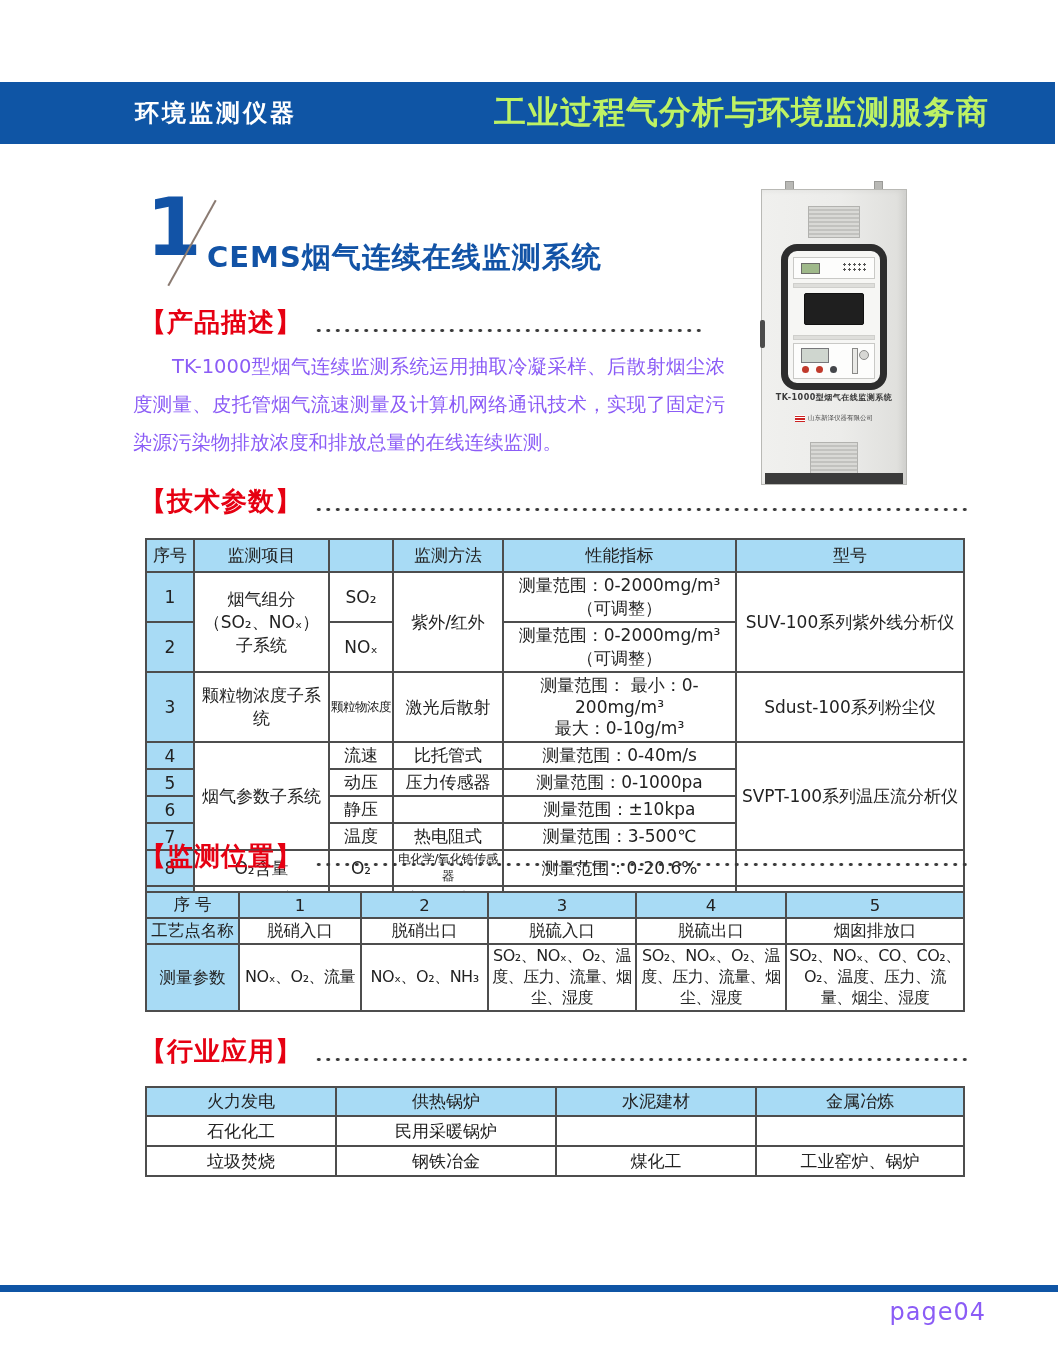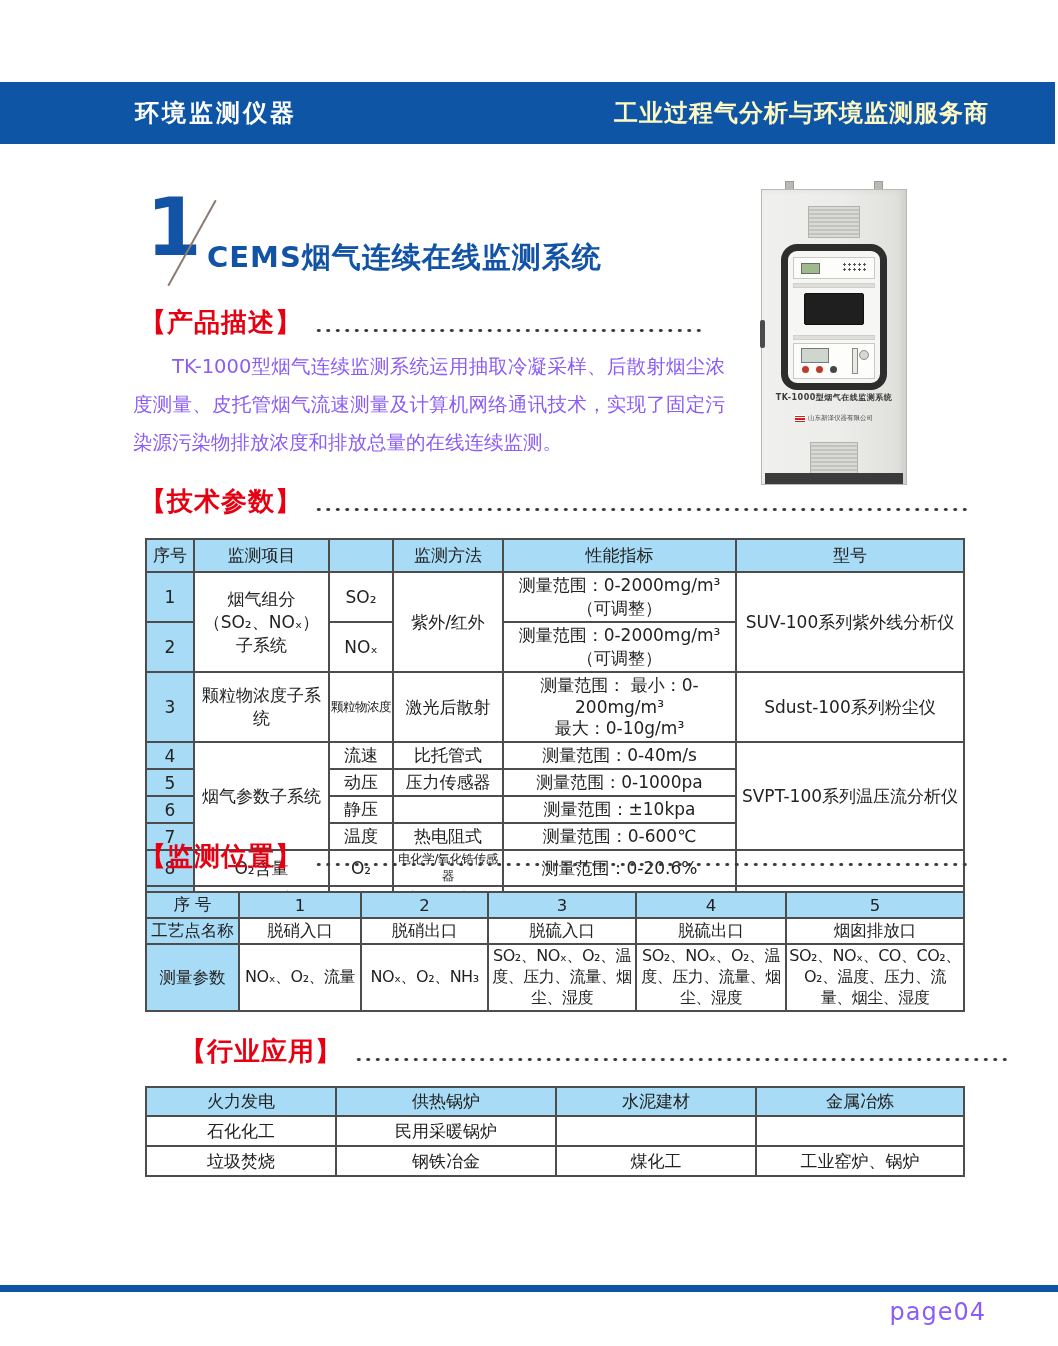--- a/index.html
+++ b/index.html
@@ -4,37 +4,37 @@
 <style>
   html,body{margin:0;padding:0;background:#ffffff;}
   body{font-family:"DejaVu Sans","Liberation Sans",sans-serif;color:#2b2b2b;}
   .page{position:relative;width:1058px;height:1346px;background:#ffffff;overflow:hidden;margin:0 auto;}
 
   
   .topbar{position:absolute;left:0;top:82px;width:1055px;height:62px;background:#0f55a5;
           display:flex;align-items:center;justify-content:space-between;box-sizing:border-box;
           padding:0 66px 0 135px;}
   .topbar .bar-left{color:#fff;font-size:24px;font-weight:bold;letter-spacing:3px;}
-  .topbar .bar-right{color:#fef9c3;font-size:24px;font-weight:bold;letter-spacing:1px;}
+  .topbar .bar-right{color:#bef264;font-size:32px;font-weight:bold;letter-spacing:1px;}
 
   
   .hero-number{position:absolute;left:146px;top:188px;font-size:80px;line-height:1;font-weight:bold;color:#1253a6;}
   .hero-slash{position:absolute;left:191px;top:194px;width:2px;height:98px;background:#8b7b72;transform:rotate(29deg);}
   .hero-title{position:absolute;left:207px;top:238px;font-size:29px;font-weight:bold;color:#1253a6;letter-spacing:1px;}
 
   
   .sec-heading{position:absolute;display:flex;align-items:flex-end;}
   .sec-heading .sec-label{font-size:26px;font-weight:bold;color:#e60012;letter-spacing:1px;white-space:nowrap;}
   .sec-heading .leader{flex:1;height:7px;margin:0 0 6px 12px;
       background-image:radial-gradient(circle,#3a3a3a 1.6px,transparent 1.9px);
       background-size:9.5px 7px;background-position:0 50%;background-repeat:repeat-x;}
   .sh-desc{left:140px;top:305px;width:562px;}
   .sh-tech{left:140px;top:484px;width:828px;}
   .sh-pos{left:140px;top:839px;width:828px;}
-  .sh-app{left:140px;top:1034px;width:828px;margin-left:40px;}
+  .sh-app{left:140px;top:1034px;width:828px;}
 
   
   .desc-body{position:absolute;left:133px;top:348px;width:592px;font-size:19.5px;line-height:38px;
              color:#8b5cf6;text-indent:2em;text-align:justify;}
 
   
   .cabinet{position:absolute;left:761px;top:181px;width:146px;height:304px;}
   .cab-hinge{position:absolute;top:0;width:7px;height:10px;background:#b9b9b6;border:1px solid #9a9a97;}
   .cab-hinge.h1{left:24px;} .cab-hinge.h2{right:24px;}
   .cab-body{position:absolute;left:0;top:8px;right:0;bottom:0;
@@ -202,21 +202,21 @@
     <tr style="height:25px">
       <td class="hl">6</td>
       <td>静压</td>
       <td></td>
       <td>测量范围：±10kpa</td>
     </tr>
     <tr style="height:25px">
       <td class="hl">7</td>
       <td>温度</td>
       <td>热电阻式</td>
-      <td>测量范围：0-600℃</td>
+      <td>测量范围：3-500℃</td>
     </tr>
     <tr style="height:27px">
       <td class="hl">8</td>
       <td>O₂含量</td>
       <td>O₂</td>
       <td class="small">电化学/氧化锆传感器</td>
       <td>测量范围：0-20.6%</td>
       <td></td>
     </tr>
     <tr style="height:27px">

